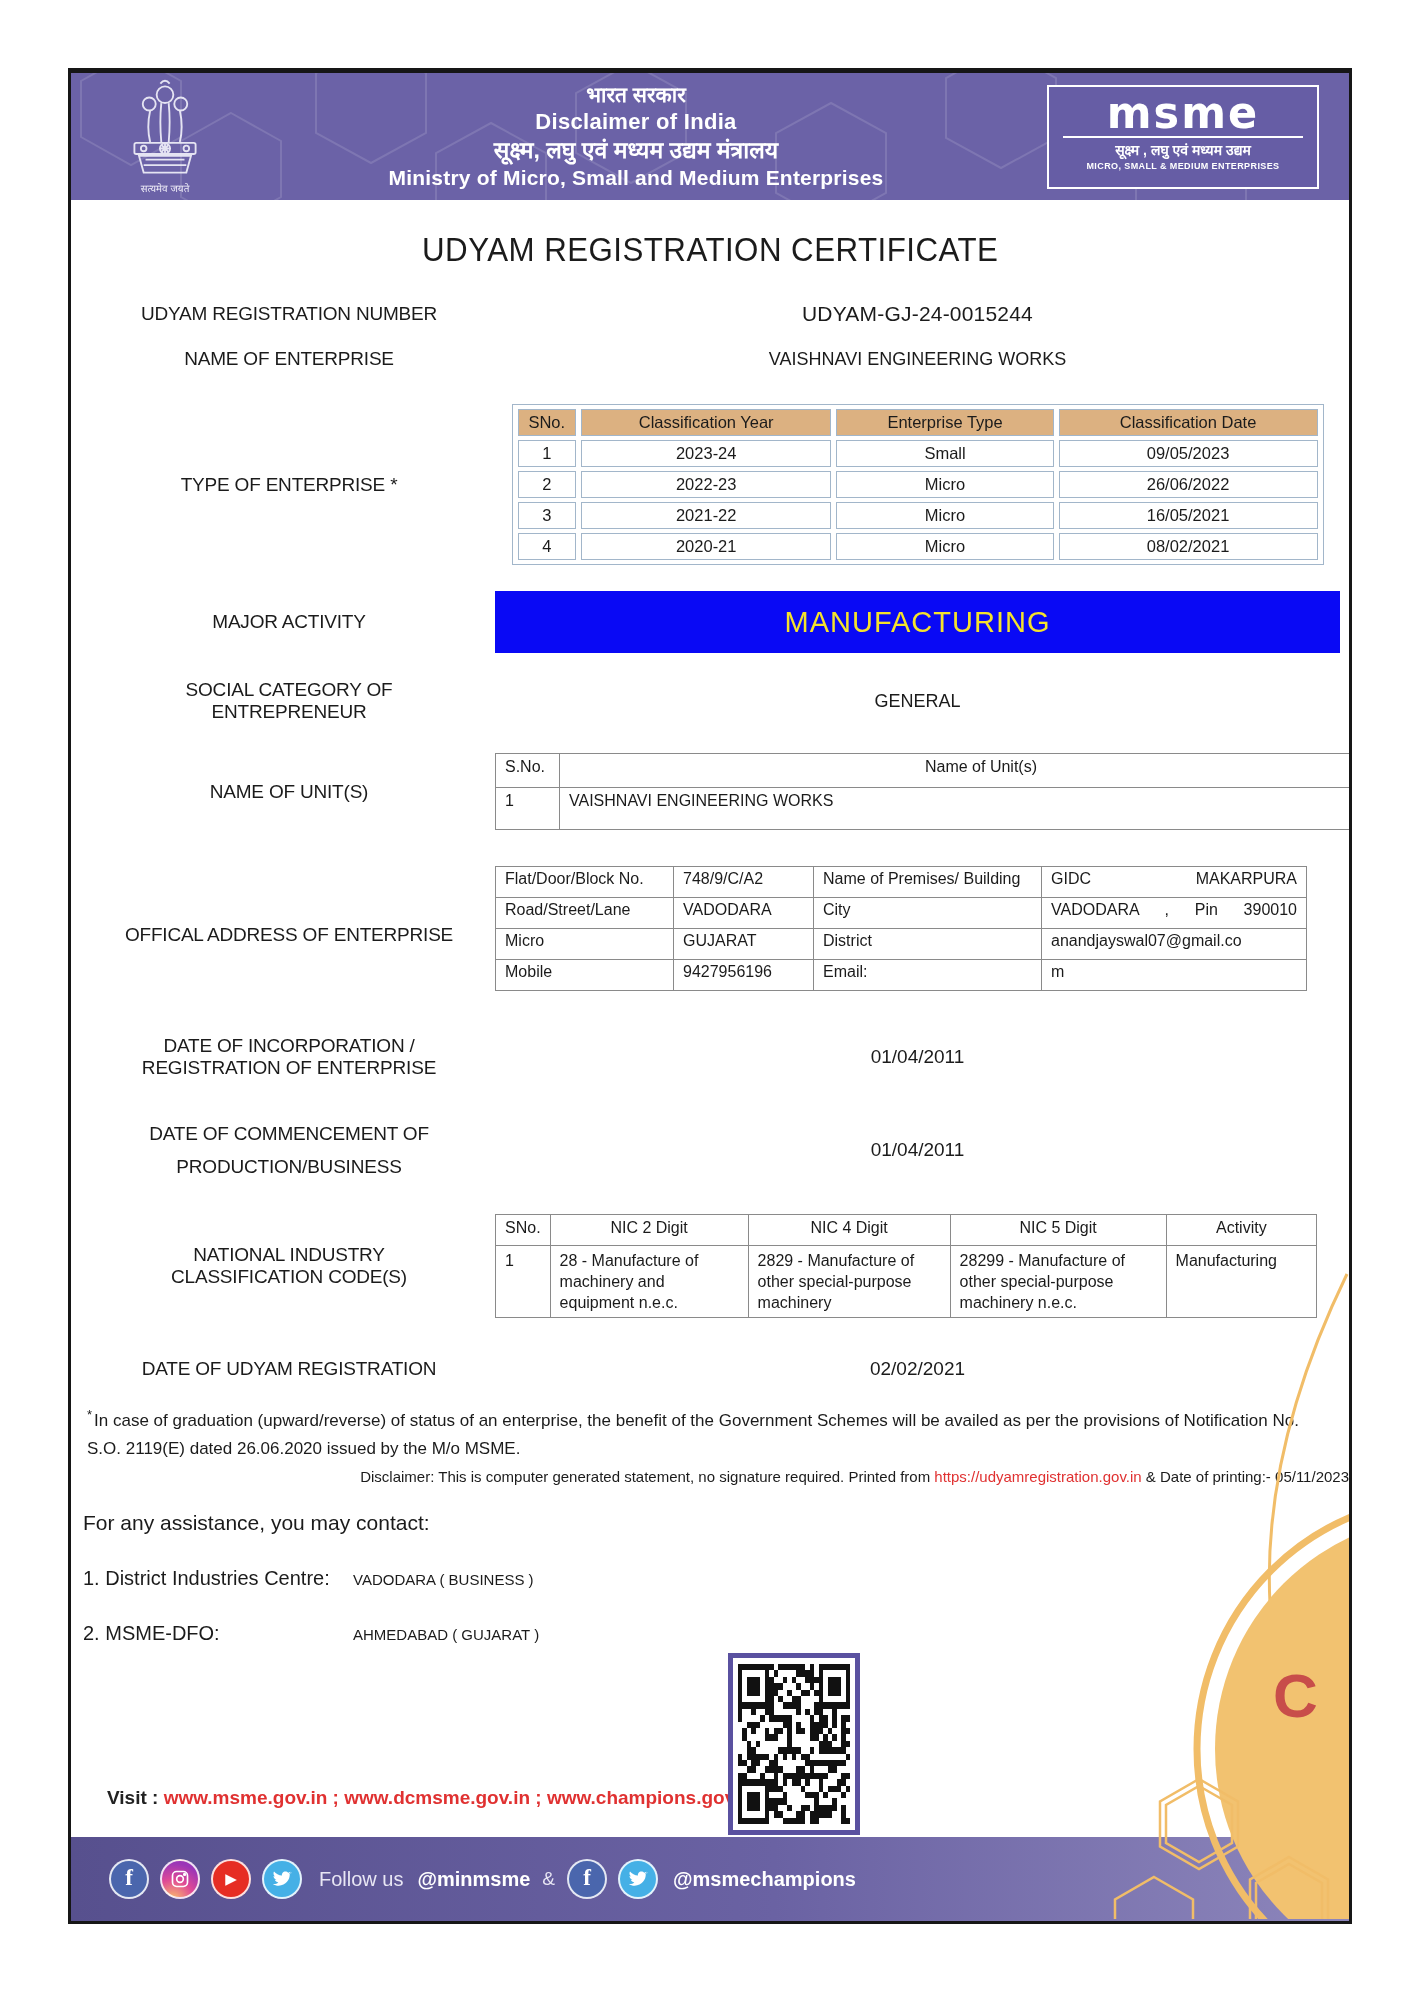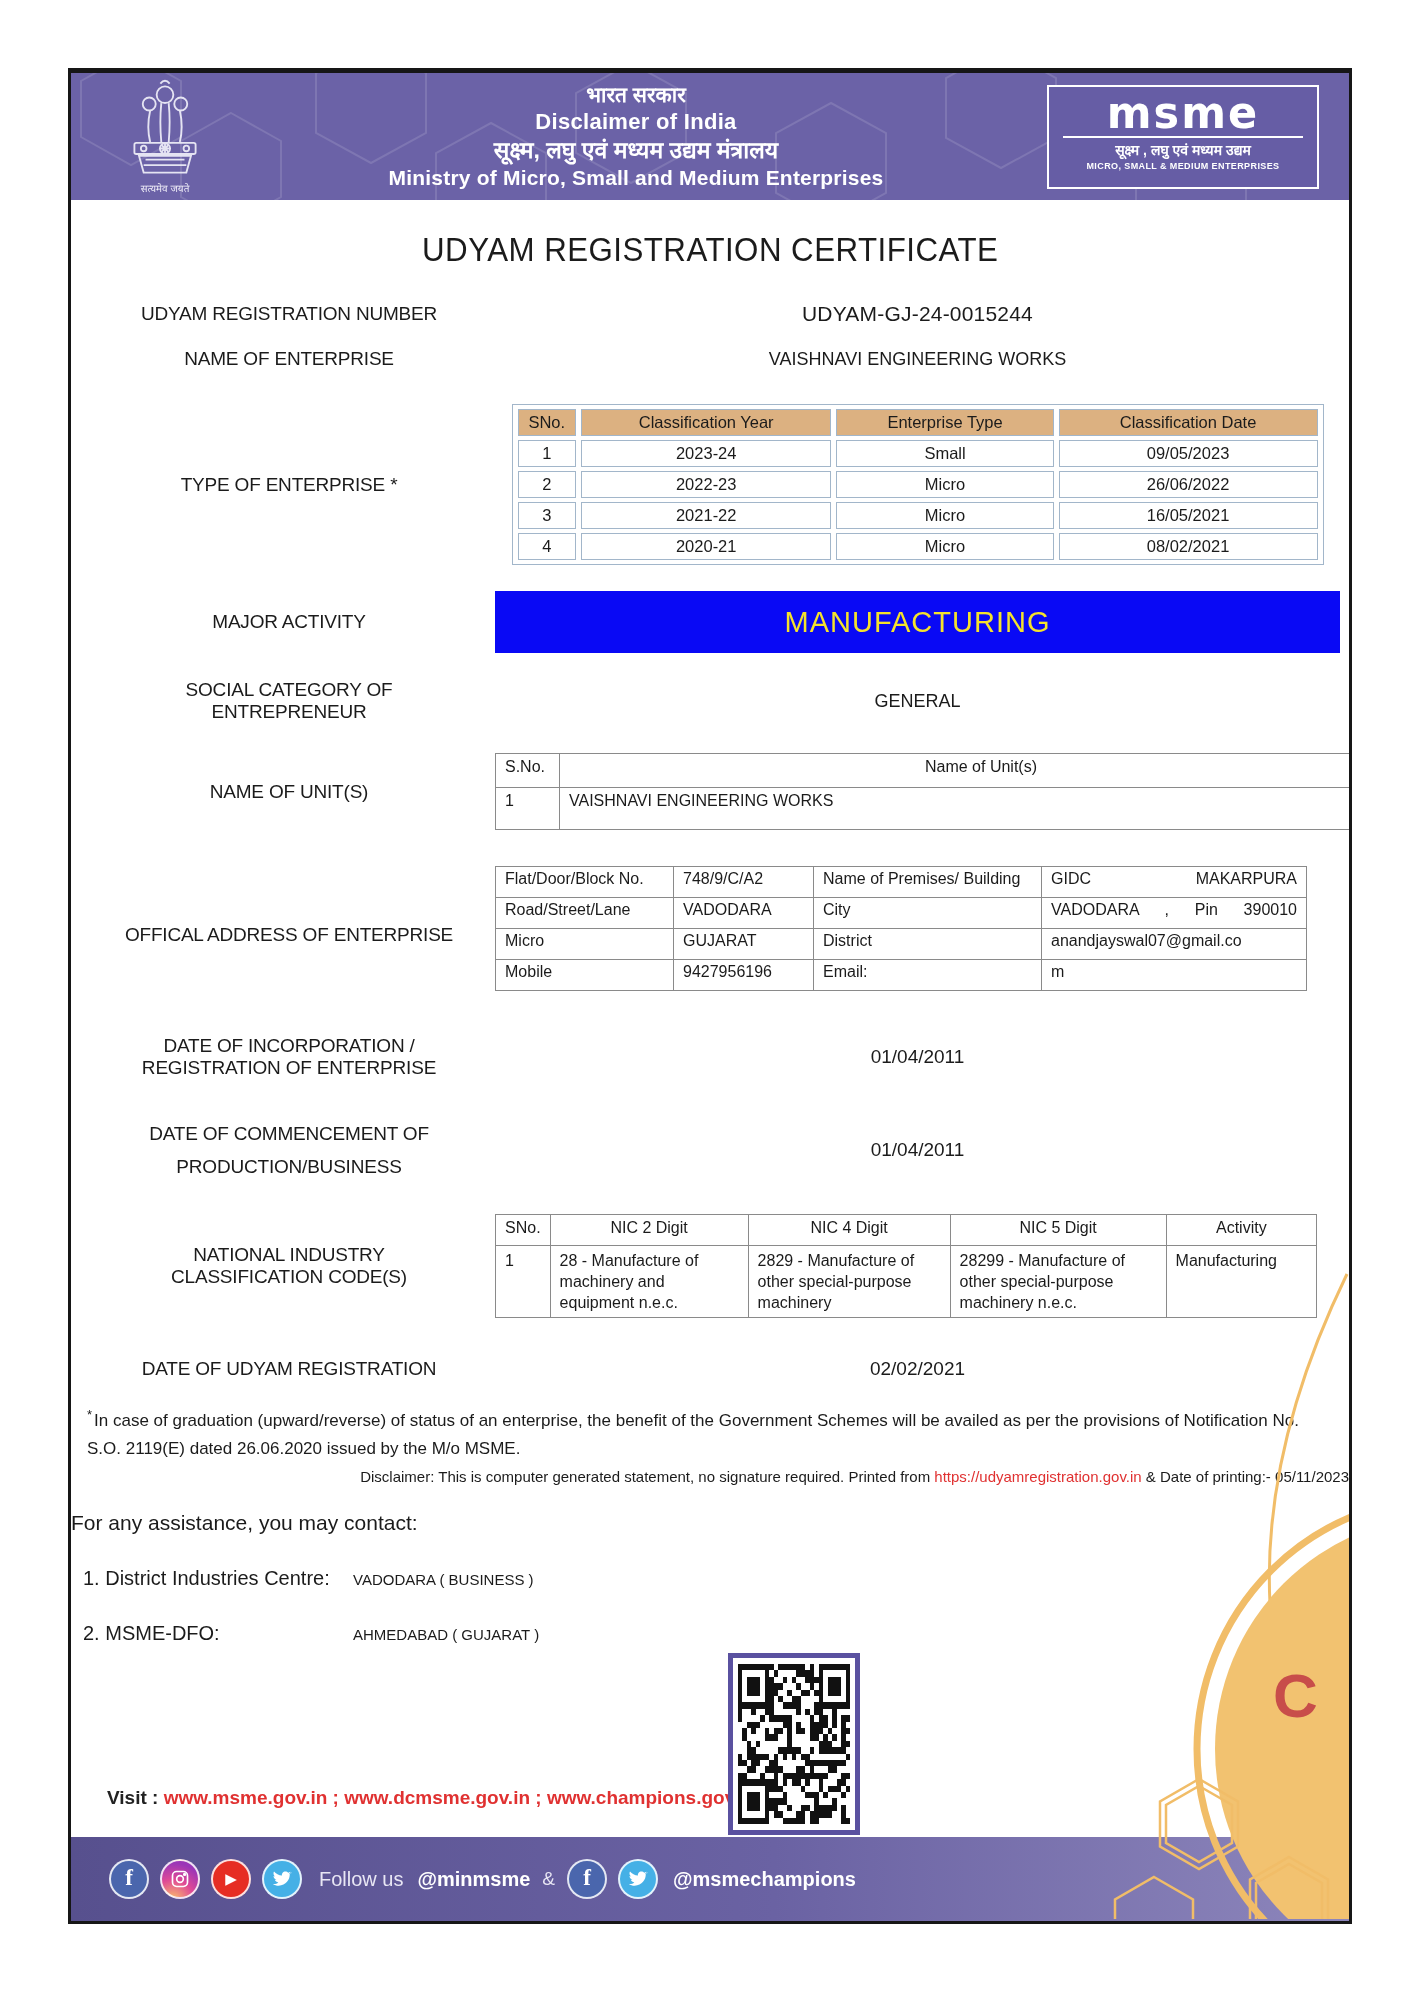--- a/index.html
+++ b/index.html
@@ -64,21 +64,21 @@
 
   
   .banner { height:62px; background:#0909f5; display:flex; align-items:center; justify-content:center; }
   .banner span { color:#f5e32b; font-size:29px; letter-spacing:1px; }
 
   
   .footnote { margin-top:24px; padding:0 14px 0 16px; font-size:17px; line-height:1.65; }
   .footnote sup { font-size:13px; margin-right:2px; }
   .disclaimer { margin-top:5px; text-align:right; font-size:15px; }
   .red { color:#e03131; }
-  .assist-h { margin-top:26px; font-size:21px; }
+  .assist-h { margin-top:26px; padding-left:12px; font-size:21px; }
   .contact { display:flex; align-items:baseline; padding-left:12px; margin-top:32px; }
   .contact .clabel { width:258px; font-size:20px; flex:0 0 auto; }
   .contact .cvalue { font-size:15px; margin-left:12px; }
 
   .visit-line { position:absolute; left:36px; bottom:112px; font-size:19px; font-weight:bold; z-index:3; }
   .visit-line .vl { color:#222; }
   .footer-bar { position:absolute; left:0; bottom:0; width:100%; height:84px; z-index:1;
                 background:linear-gradient(90deg,#57508e 0%,#6a62a3 55%,#8d86bb 100%);
                 display:flex; align-items:center; padding-left:38px; }
   .icon-circle { width:40px; height:40px; border-radius:50%; border:2px solid rgba(255,255,255,.85);

